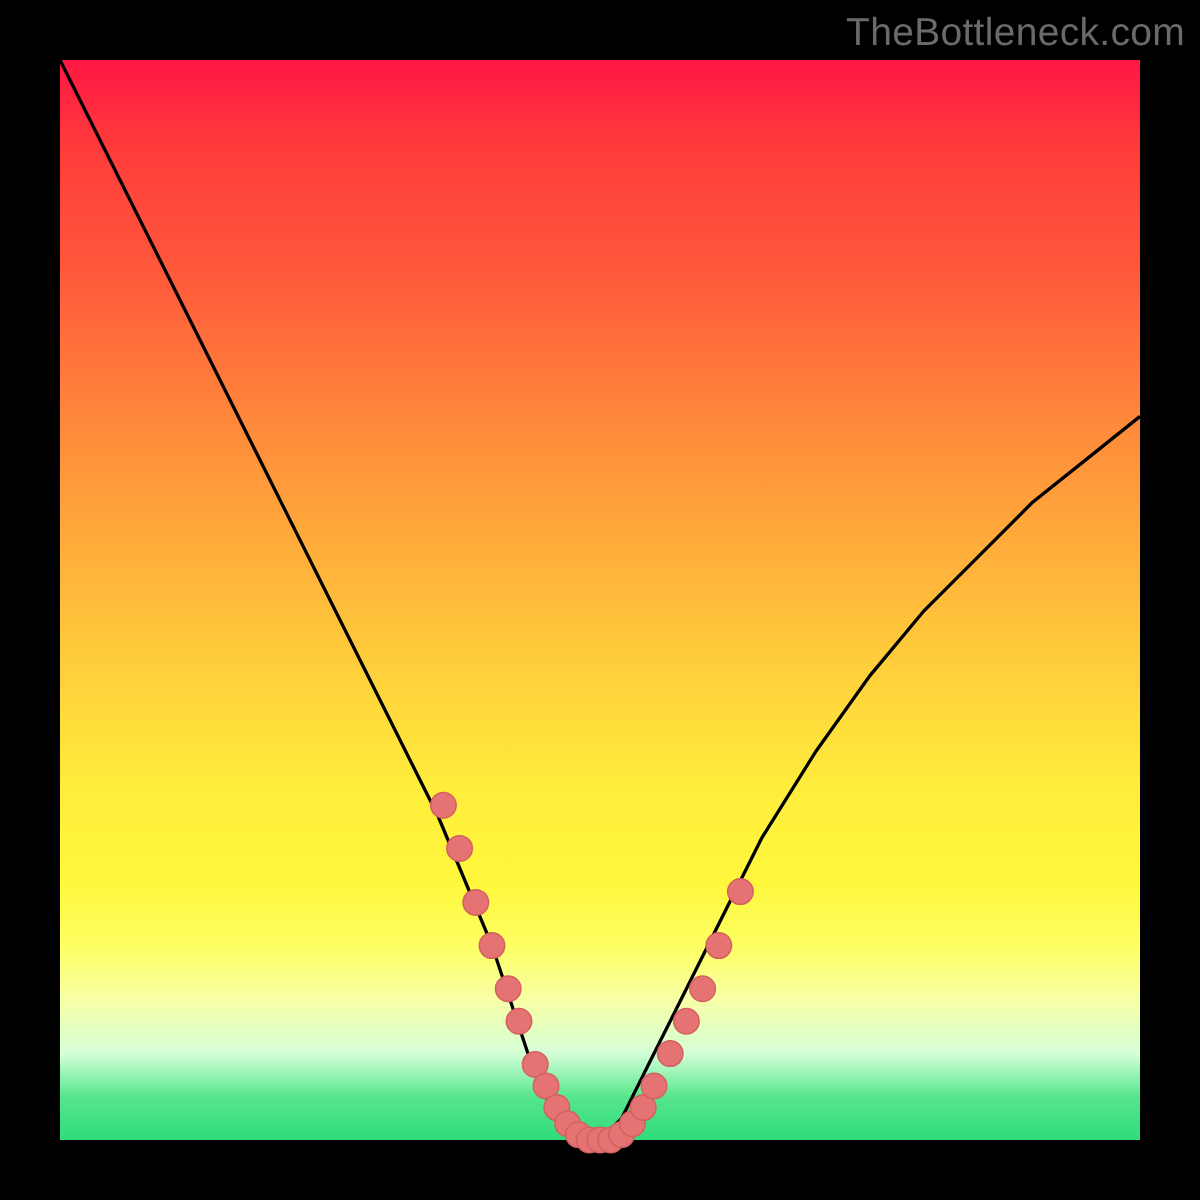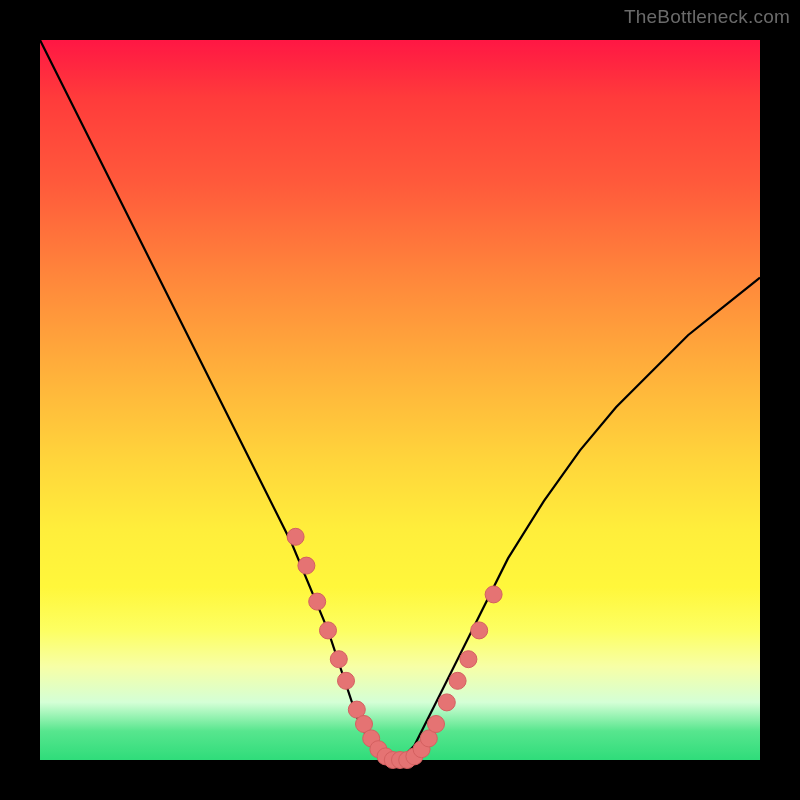--- a/index.html
+++ b/index.html
@@ -46,21 +46,21 @@
     top: 0;
     width: 720px;
     height: 720px;
     overflow: visible;
   }
   .watermark {
     position: absolute;
     top: 6px;
     right: 10px;
     color: #6a6a6a;
-    font-size: 19px;
+    font-size: 26px;
     font-weight: 500;
     letter-spacing: 0.2px;
     margin-left: 44px;
   }
   .curve {
     fill: none;
     stroke: #000;
     stroke-width: 2.2;
   }
   .dot {

